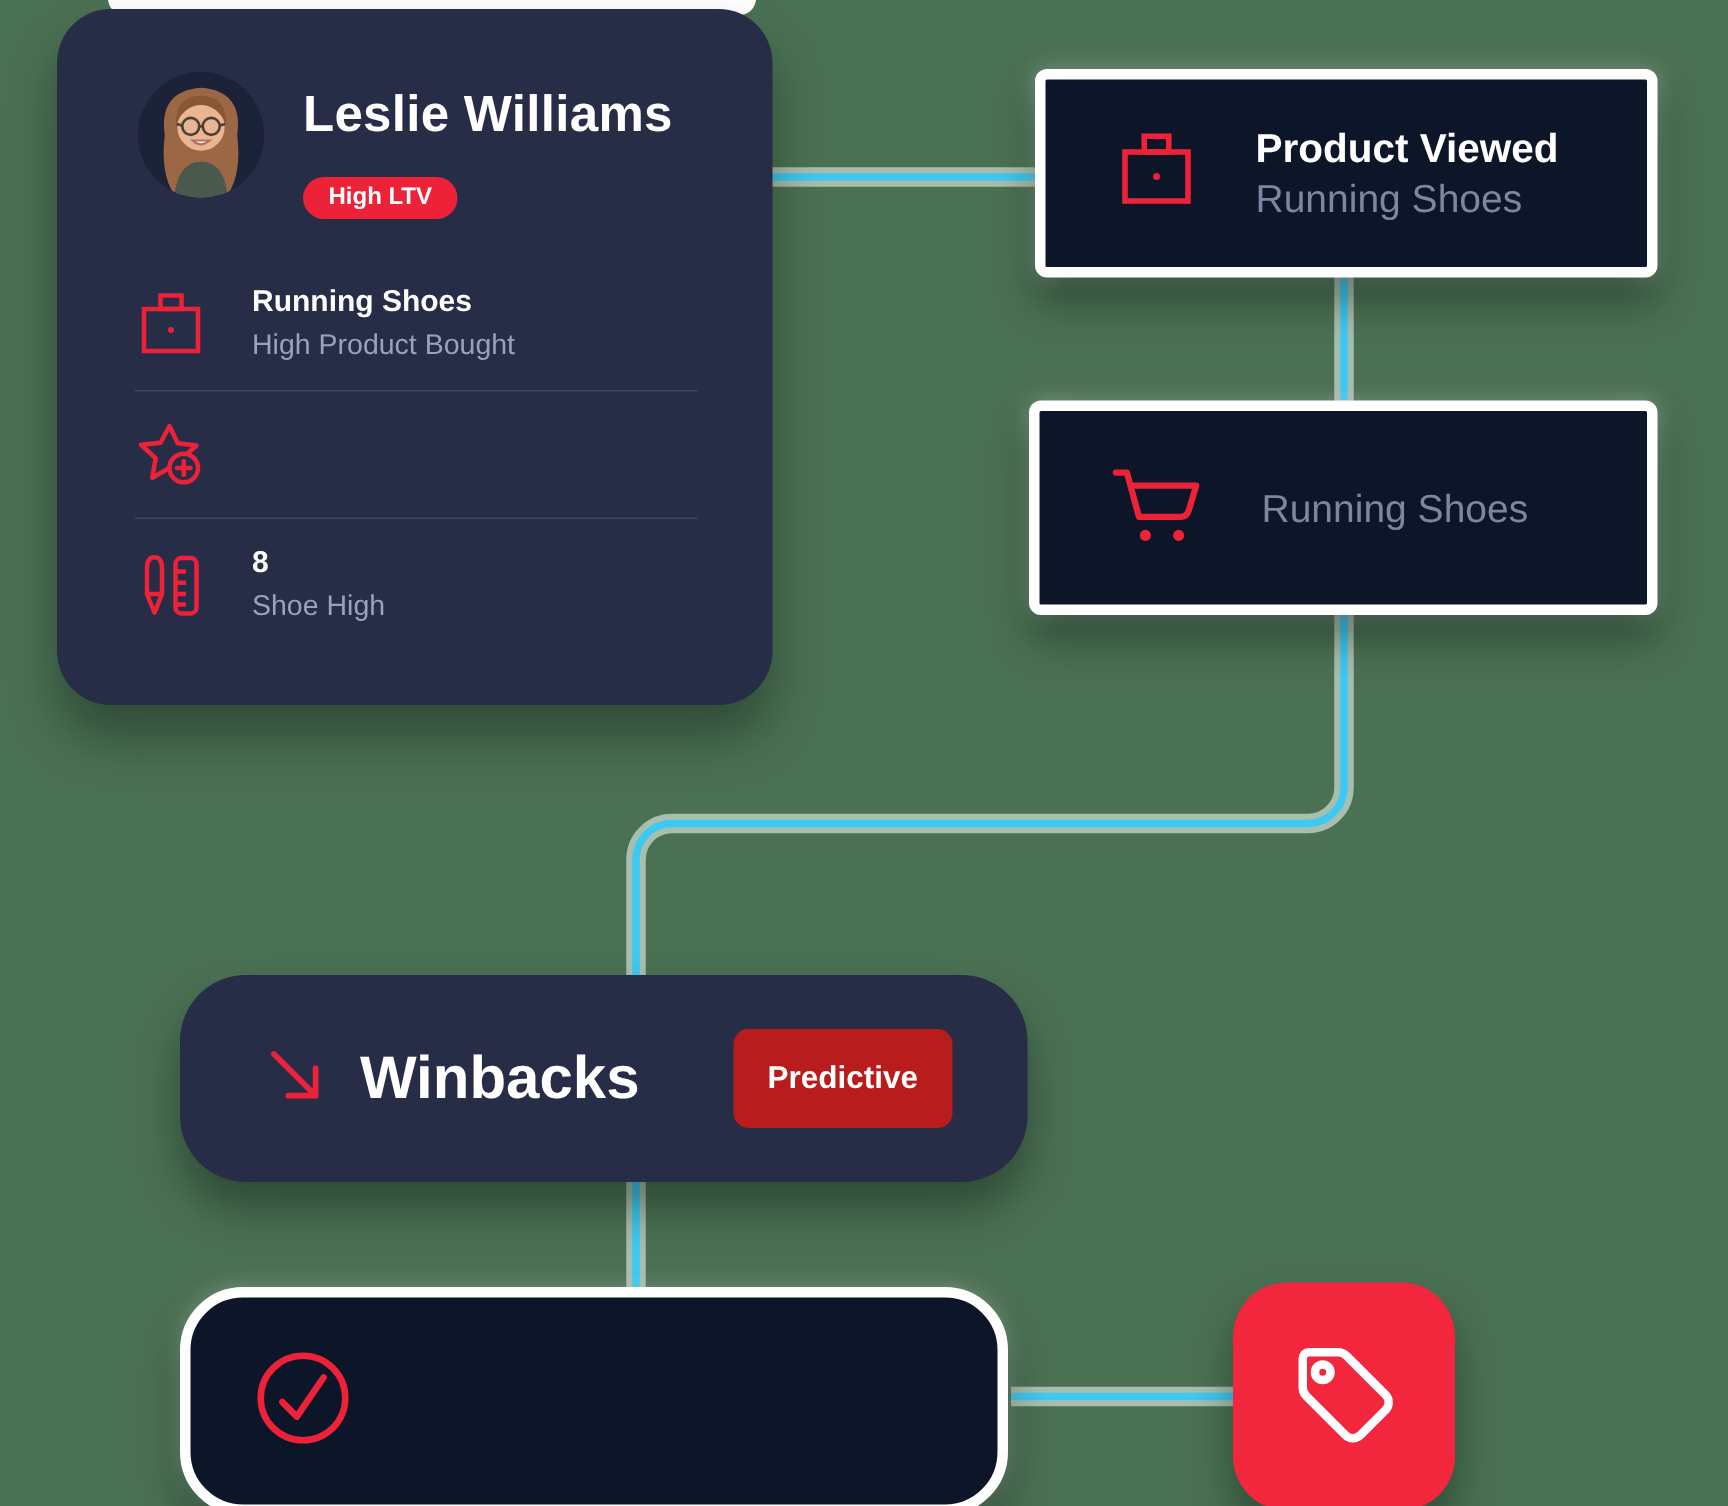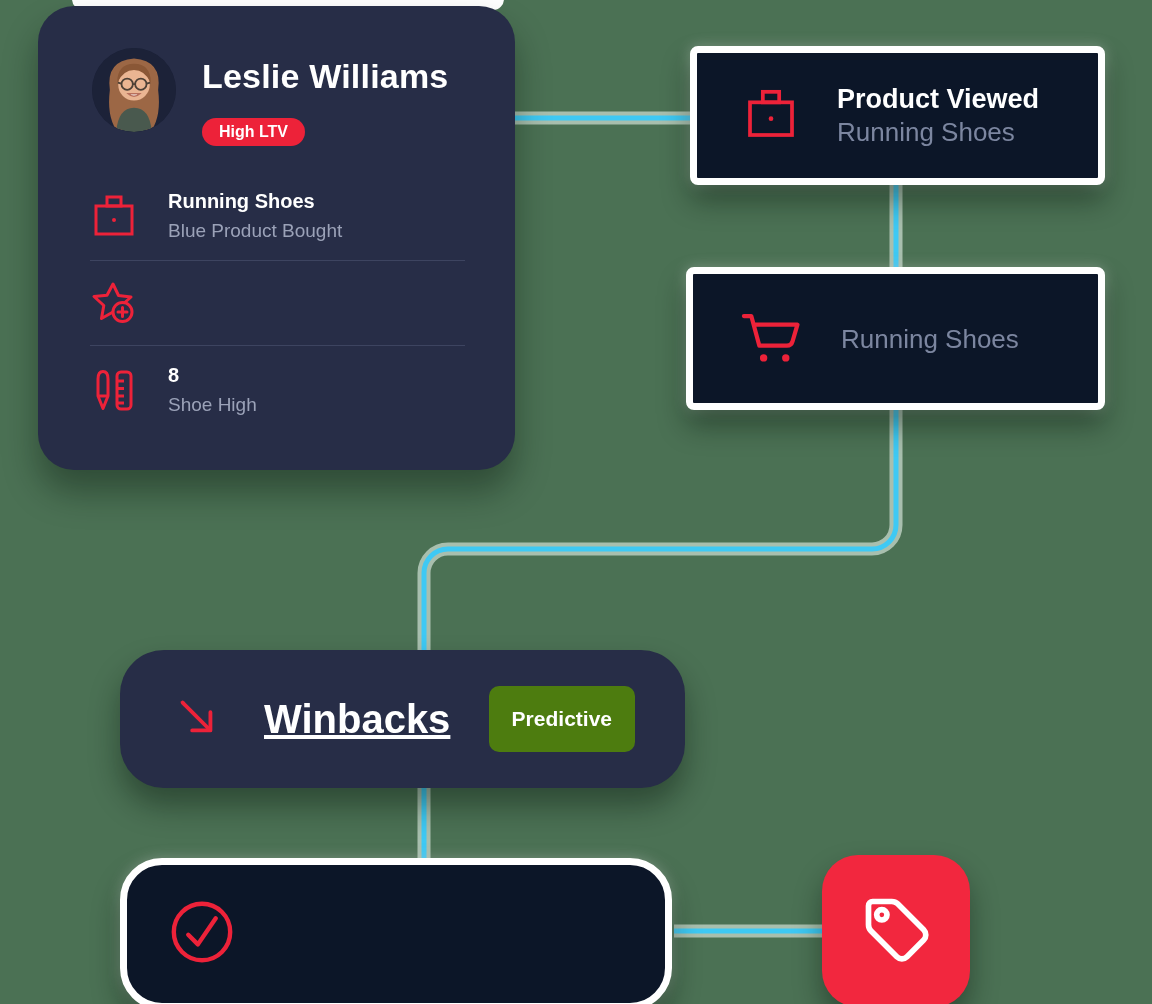--- a/index.html
+++ b/index.html
@@ -38,22 +38,22 @@
   .node-product-rec{left:120px;top:858px;width:552px;height:152px;border-radius:42px;}
   .node-icon{color:#ED2239;flex:none;margin-left:46px;}
   .node-text{margin-left:38px;}
   .node-title{font-size:27px;font-weight:bold;color:#fff;line-height:1.2;}
   .node-subtitle{font-size:26px;color:#7C86A0;line-height:1.25;margin-top:1px;}
   
   .winbacks-node{position:absolute;left:120px;top:650px;width:565px;height:138px;
     background:#272D47;border-radius:44px;display:flex;align-items:center;z-index:2;
     box-shadow:0 18px 30px rgba(8,22,12,.42);}
   .winbacks-icon{color:#ED2239;flex:none;margin-left:54px;}
-  .winbacks-title{font-size:40px;font-weight:bold;color:#fff;margin-left:44px;text-decoration:underline;}
-  .predictive-badge{margin-left:auto;margin-right:50px;background:#4d7c0f;color:#fff;
+  .winbacks-title{font-size:40px;font-weight:bold;color:#fff;margin-left:20px;}
+  .predictive-badge{margin-left:auto;margin-right:50px;background:#b91c1c;color:#fff;
     font-size:21px;font-weight:bold;padding:21px 23px;border-radius:10px;}
   
   .tag-tile{position:absolute;left:822px;top:855px;width:148px;height:152px;
     background:#F2273E;border-radius:36px;display:flex;align-items:center;justify-content:center;
     z-index:2;box-shadow:0 16px 28px rgba(8,22,12,.42);}
 </style>
 </head>
 <body>
 
 <div class="canvas">
@@ -112,21 +112,21 @@
       <div class="profile-row">
         <span class="row-icon">
           <svg viewBox="0 0 48 48" width="48" height="48" fill="none" stroke="currentColor" stroke-width="3">
             <rect x="17" y="5" width="14" height="9"></rect>
             <rect x="6" y="14" width="36" height="28"></rect>
             <circle cx="24" cy="28" r="2" fill="currentColor" stroke="none"></circle>
           </svg>
         </span>
         <div>
           <div class="row-value">Running Shoes</div>
-          <div class="row-label">Blue Product Bought</div>
+          <div class="row-label">High Product Bought</div>
         </div>
       </div>
       <div class="divider"></div>
 
       <div class="profile-row">
         <span class="row-icon">
           <svg viewBox="0 0 48 48" width="48" height="48" fill="none" stroke="currentColor" stroke-width="3" stroke-linejoin="round">
             <path d="M23 5 L28.5 16.5 L41 18 L31.5 26.5 L33.8 39 L23 33 L11.5 39.5 L13.8 26.5 L4 17.5 L17 16.2 Z"></path>
             <circle cx="32.5" cy="33" r="9.5" fill="#272D47"></circle>
             <path d="M32.5 28.5 v9 M28 33 h9" stroke-linecap="round"></path>

